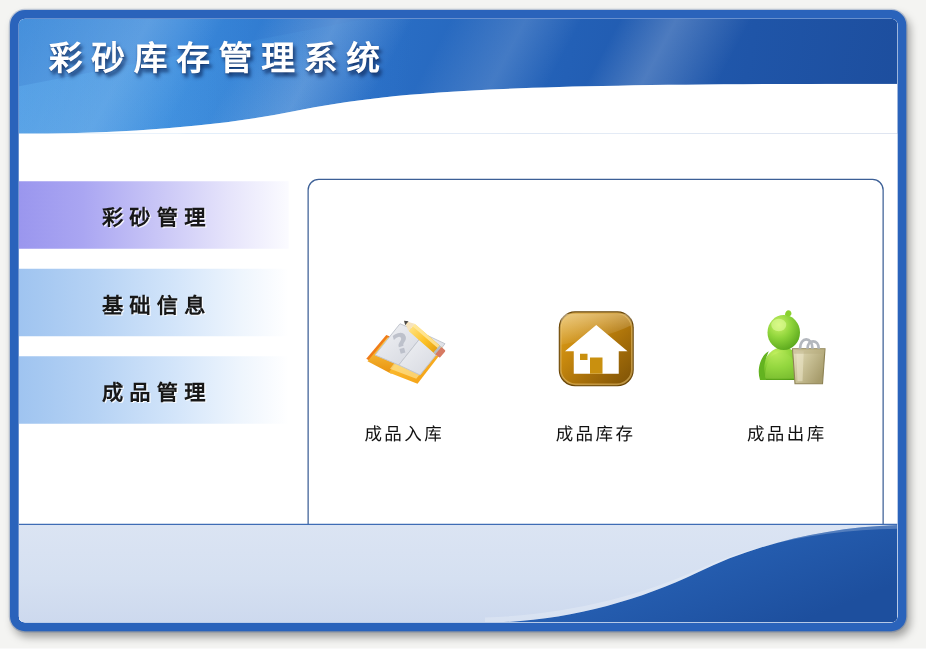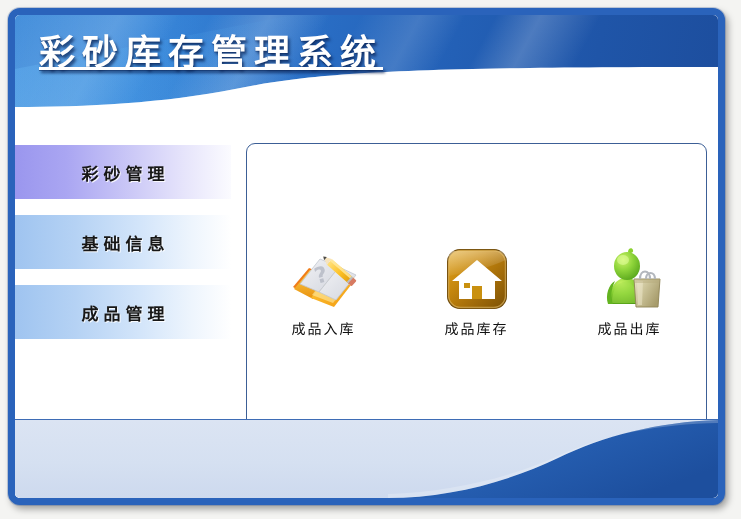--- a/index.html
+++ b/index.html
@@ -77,30 +77,29 @@
   #header-sweep{
     position:absolute;
     left:0;top:52px;
     width:100%;height:62px;
     pointer-events:none;
   }
 
   #app-title{
     position:absolute;
     left:24px;top:18px;
-    font-size:36px;
+    font-size:27px;
     font-weight:bold;
     color:#ffffff;
     letter-spacing:7px;
     line-height:1.1;
     white-space:nowrap;
     text-shadow:2px 3px 3px rgba(8,32,80,.70), 0 1px 1px rgba(10,40,95,.55);
     font-family:"DejaVu Sans","Liberation Sans",sans-serif;
     z-index:3;
-    text-decoration:underline;
   }
 
   
   #body-area{
     position:absolute;
     left:0;top:92px;right:0;bottom:0;
     background:#ffffff;
   }
 
   
@@ -176,21 +175,21 @@
     display:flex;
     flex-direction:column;
     align-items:center;
     cursor:pointer;
   }
   .icon-art{
     width:74px;height:74px;
     display:flex;align-items:center;justify-content:center;
   }
   .icon-label{
-    margin-top:2px;
+    margin-top:20px;
     font-size:14px;
     color:#111111;
     letter-spacing:2px;
     font-family:"DejaVu Sans","Liberation Sans",sans-serif;
     white-space:nowrap;
   }
 </style>
 </head>
 <body>
 

